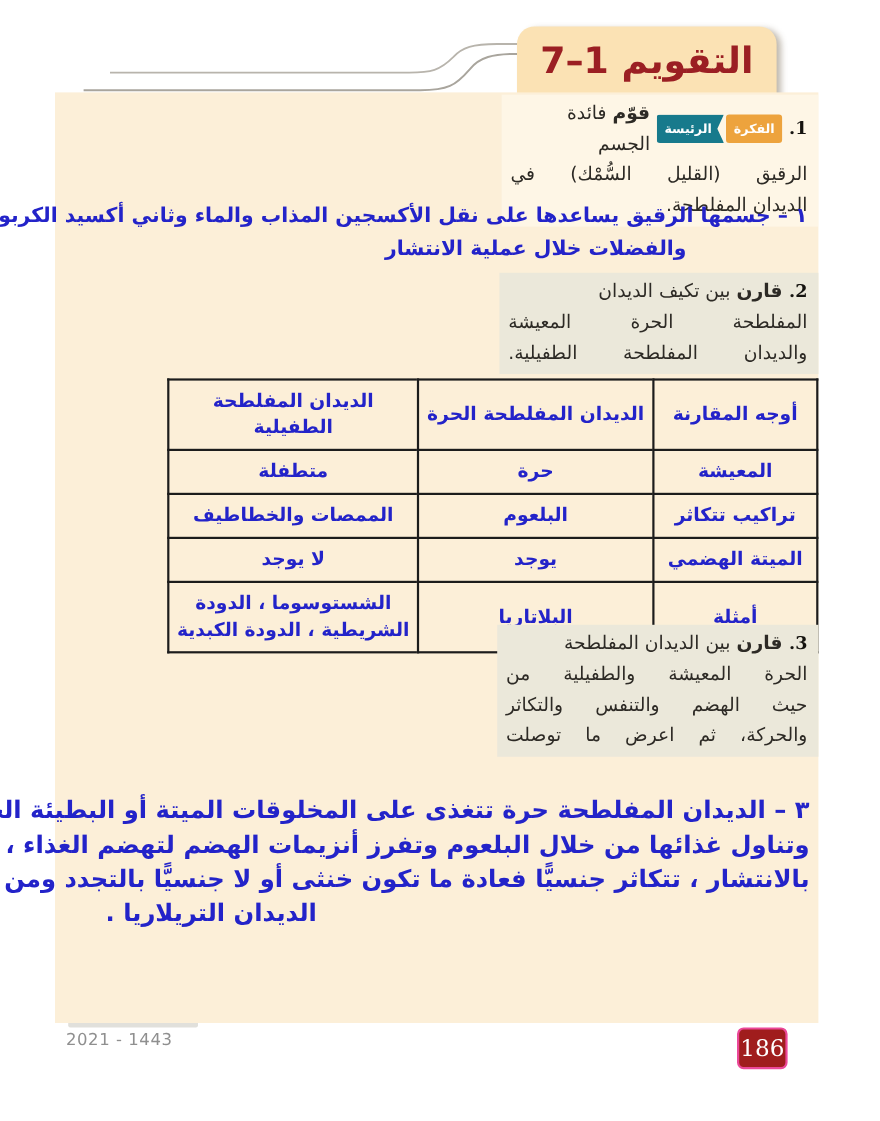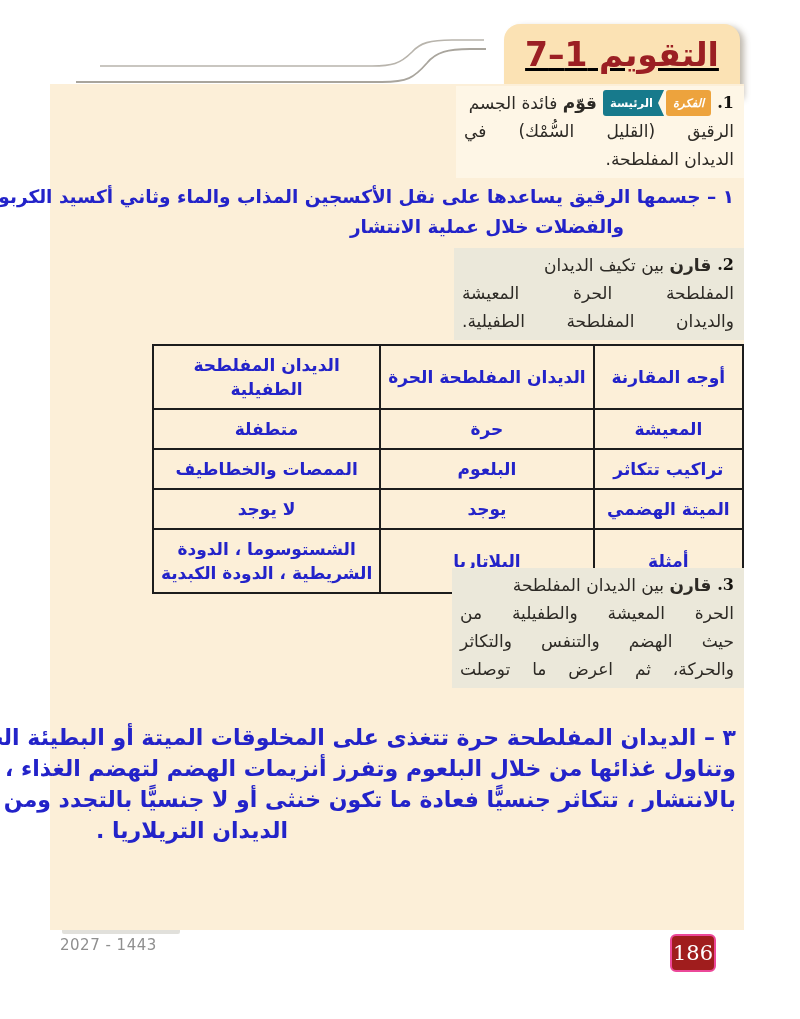--- a/index.html
+++ b/index.html
@@ -7,22 +7,22 @@
     --orange:#eda33d; --teal:#177a8c; --qbg:#ebe8da; --ink:#2d2a25;
   }
   *{margin:0;padding:0;box-sizing:border-box;}
   body{width:800px;height:1019px;background:#ffffff;font-family:"DejaVu Sans",sans-serif;}
   .page{position:relative;width:800px;height:1019px;overflow:hidden;background:#fff;}
 
   
   .sheet-curves{position:absolute;left:60px;top:36px;}
 
   
-  .tab{position:absolute;left:504px;top:24px;width:236px;height:74px;background:var(--tabbg);
-       border-radius:16px 16px 0 0;box-shadow:5px 2px 6px -1px rgba(110,95,70,.45);text-decoration:underline;}
+  .tab{position:absolute;left:470px;top:24px;width:236px;height:74px;background:var(--tabbg);
+       border-radius:16px 16px 0 0;box-shadow:5px 2px 6px -1px rgba(110,95,70,.45);}
   .tab h1{direction:rtl;text-align:center;color:var(--maroon);font-size:33px;font-weight:bold;
           padding-top:11px;letter-spacing:0;}
 
   
   .panel{position:absolute;left:50px;top:84px;width:694px;height:846px;background:var(--panel);}
 
   
   .qblock{position:absolute;right:0;direction:rtl;color:var(--ink);font-size:17px;
           line-height:28px;padding:3px 10px 5px 8px;}
   .q1{top:2px;width:288px;background:rgba(255,252,243,.55);}
@@ -31,21 +31,21 @@
   .qline1{display:flex;align-items:center;gap:6px;}
   .qnum{font-family:"DejaVu Serif",serif;font-weight:bold;color:#15130f;font-size:16px;}
   .qverb{font-weight:bold;}
   .jl{text-align:justify;text-align-last:justify;}
   .rl{text-align:right;}
   .ll{text-align:left;}
 
   
   .badge{display:inline-flex;direction:rtl;align-items:stretch;gap:2px;flex:0 0 auto;}
   .badge span{color:#fff;font-size:11.5px;font-weight:bold;line-height:18px;padding:4px 7px;}
-  .badge .b-main{background:var(--orange);border-radius:3px 3px 3px 3px;font-style:italic;}
+  .badge .b-main{background:var(--orange);border-radius:3px 3px 3px 3px;}
   .badge .b-sub{background:var(--teal);border-radius:3px 0 0 3px;
       clip-path:polygon(0 0,100% 0,calc(100% - 6px) 50%,100% 100%,0 100%);padding-right:11px;}
 
   
   .answer{position:absolute;direction:rtl;color:var(--blue);font-weight:bold;
           font-size:18.5px;line-height:30px;}
   .a1{top:98px;left:10px;right:10px;}
   .a1 div{text-align:center;white-space:nowrap;}
   .a1 .l2{margin-left:180px;}
   .a3{top:638px;left:8px;right:8px;font-size:22px;line-height:31px;}
@@ -162,16 +162,16 @@
 
     <div class="answer a3">
       <div>٣ – الديدان المفلطحة حرة تتغذى على المخلوقات الميتة أو البطيئة الحركة</div>
       <div>وتناول غذائها من خلال البلعوم وتفرز أنزيمات الهضم لتهضم الغذاء ، تتنفس</div>
       <div>بالانتشار ، تتكاثر جنسيًّا فعادة ما تكون خنثى أو لا جنسيًّا بالتجدد ومن أمثلة هذه</div>
       <div class="l4">الديدان التريلاريا .</div>
     </div>
 
   </div>
 
-  <div class="edition">2027 - 1443</div>
+  <div class="edition">2021 - 1443</div>
   <div class="page-badge">186</div>
 
 </div>
 
 </body></html>

